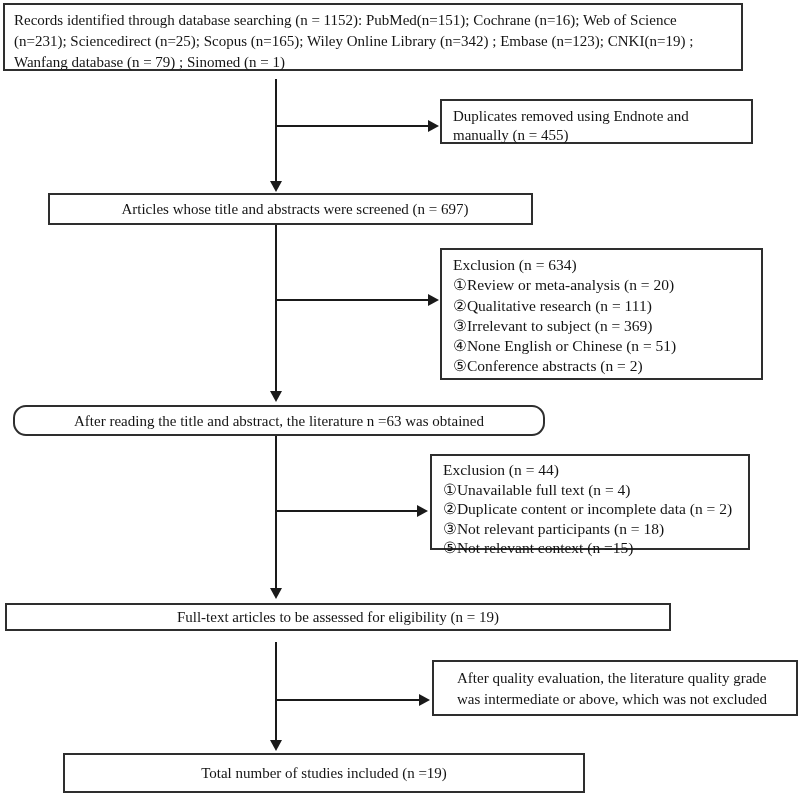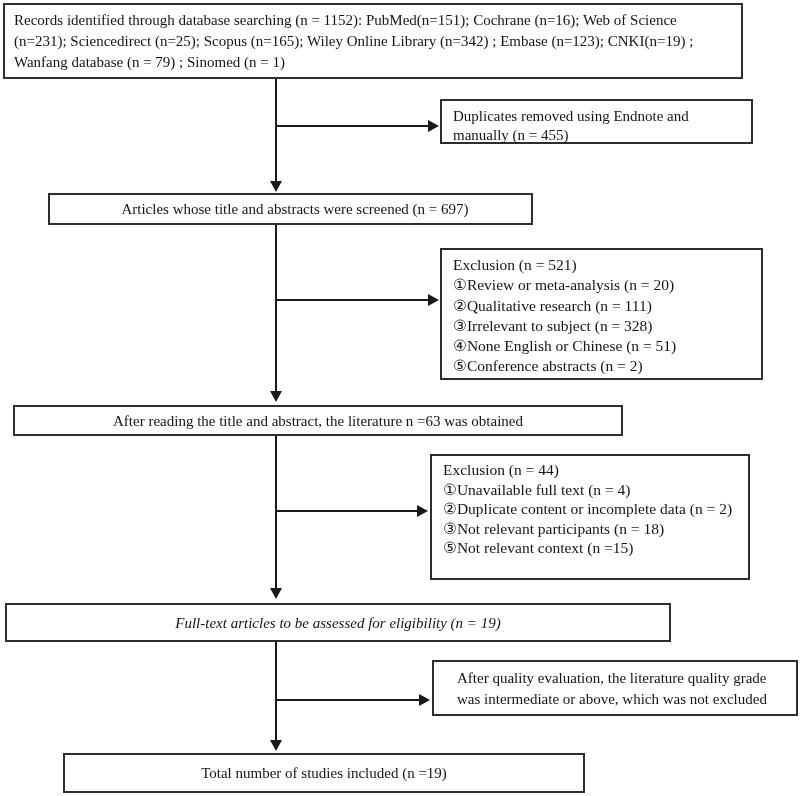--- a/index.html
+++ b/index.html
@@ -37,49 +37,49 @@
     line-height:20px;
     color:var(--text);
   }
   .box.centered{
     display:flex;
     align-items:center;
     justify-content:center;
     text-align:center;
   }
   .box-records{
-    left:3px;top:3px;width:740px;height:76px;
+    left:3px;top:3px;width:740px;height:68px;
     padding:5px 9px;
     line-height:21px;
   }
   .box-duplicates{
     left:440px;top:99px;width:313px;height:45px;
     padding:6px 11px;
     line-height:19px;
   }
   .box-screened{
     left:48px;top:193px;width:485px;height:32px;padding-left:9px;
   }
   .box-exclusion1{
     left:440px;top:248px;width:323px;height:132px;
     padding:5px 11px;
     font-size:15.5px;
     line-height:20.3px;
   }
   .box-after-reading{
-    left:13px;top:405px;width:610px;height:31px;
+    left:13px;top:405px;width:532px;height:31px;border-radius:13px;
   }
   .box-exclusion2{
-    left:430px;top:454px;width:320px;height:126px;
+    left:430px;top:454px;width:320px;height:96px;
     padding:4px 11px;
     font-size:15.5px;
     line-height:19.6px;
   }
   .box-fulltext{
-    left:5px;top:603px;width:666px;height:39px;font-style:italic;
+    left:5px;top:603px;width:666px;height:28px;
   }
   .box-quality{
     left:432px;top:660px;width:366px;height:56px;
     padding:6px 23px;
     line-height:21px;
   }
   .box-total{
     left:63px;top:753px;width:522px;height:40px;
     align-items:flex-start;
   }
@@ -138,24 +138,24 @@
 
   <div class="box box-duplicates">
     <span>Duplicates removed using Endnote and manually (n = 455)</span>
   </div>
 
   <div class="box box-screened centered">
     <span>Articles whose title and abstracts were screened (n = 697)</span>
   </div>
 
   <div class="box box-exclusion1">
-    <div>Exclusion (n = 521)</div>
+    <div>Exclusion (n = 634)</div>
     <div>①Review or meta-analysis (n = 20)</div>
     <div>②Qualitative research (n = 111)</div>
-    <div>③Irrelevant to subject (n = 328)</div>
+    <div>③Irrelevant to subject (n = 369)</div>
     <div>④None English or Chinese (n = 51)</div>
     <div>⑤Conference abstracts (n = 2)</div>
   </div>
 
   <div class="box box-after-reading centered">
     <span>After reading the title and abstract, the literature n =63 was obtained</span>
   </div>
 
   <div class="box box-exclusion2">
     <div>Exclusion (n = 44)</div>

